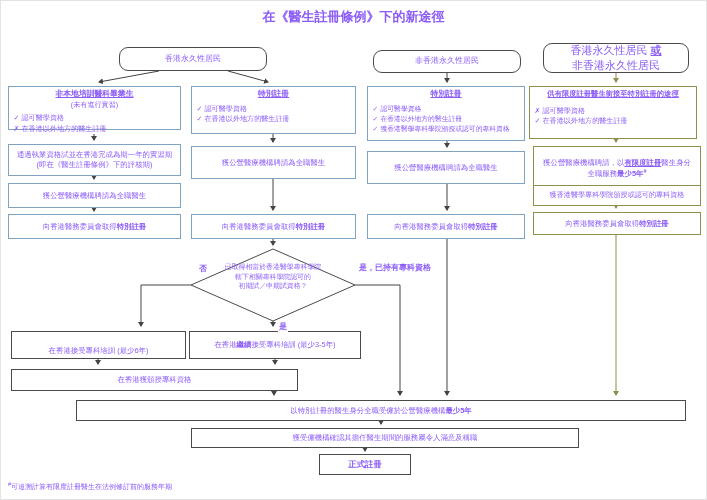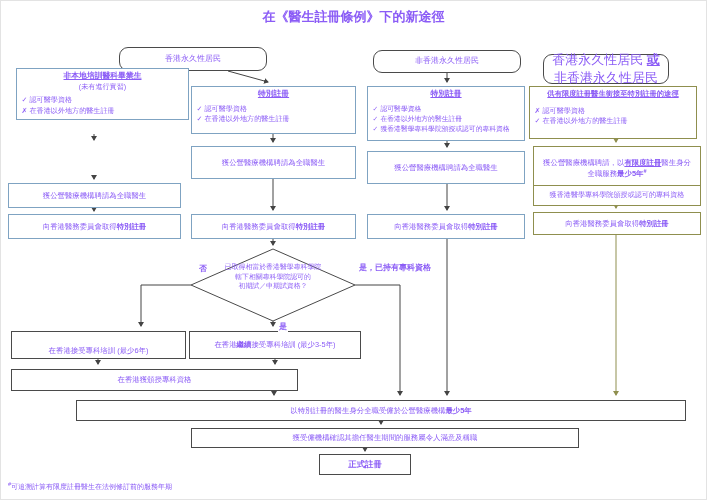--- a/index.html
+++ b/index.html
@@ -94,32 +94,36 @@
     <line class="l-dark" x1="380" y1="420" x2="380" y2="423" marker-end="url(#ad)"></line>
     <line class="l-dark" x1="364" y1="447" x2="364" y2="450" marker-end="url(#ad)"></line>
   </svg>
 
   <div class="box round" style="left:118px;top:46px;width:148px;height:24px;">
     <span>香港永久性居民</span>
   </div>
   <div class="box round" style="left:372px;top:49px;width:148px;height:23px;">
     <span>非香港永久性居民</span>
   </div>
-  <div class="box round olive" style="left:542px;top:53px;width:126px;height:30px;font-size:13px;">
+  <div class="box round olive" style="left:542px;top:42px;width:146px;height:30px;font-size:11px;">
     <div><span>香港永久性居民 </span><span class="bu">或</span></div>
     <div>非香港永久性居民</div>
   </div>
 
-  <div class="box blue" style="left:7px;top:67px;width:173px;height:52px;justify-content:flex-start;margin-left:8px;">
+  <div class="box blue" style="left:7px;top:85px;width:173px;height:44px;justify-content:flex-start;">
     <div class="box-head">非本地培訓醫科畢業生</div>
     <div style="font-size:7.1px;">(未有進行實習)</div>
     <div class="item-list">
       <div class="item"><span class="mark">✓</span><span>認可醫學資格</span></div>
       <div class="item"><span class="mark">✗</span><span>在香港以外地方的醫生註冊</span></div>
     </div>
+  </div>
+  <div class="box blue" style="left:7px;top:143px;width:173px;height:32px;">
+    <div>通過執業資格試並在香港完成為期一年的實習期</div>
+    <div>(即在《醫生註冊條例》下的評核期)</div>
   </div>
   <div class="box blue" style="left:7px;top:182px;width:173px;height:25px;">
     <span>獲公營醫療機構聘請為全職醫生</span>
   </div>
   <div class="box blue" style="left:7px;top:213px;width:173px;height:25px;">
     <div><span>向香港醫務委員會取得</span><span class="b">特別註冊</span></div>
   </div>
 
   <div class="box blue" style="left:190px;top:85px;width:165px;height:48px;justify-content:flex-start;">
     <div class="box-head">特別註冊</div>

